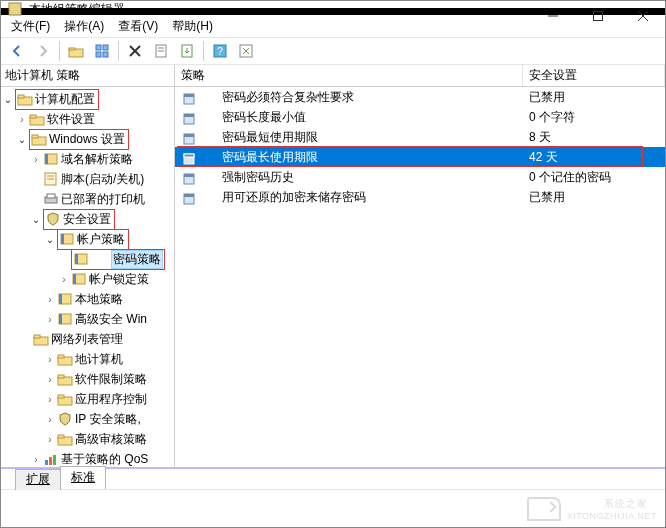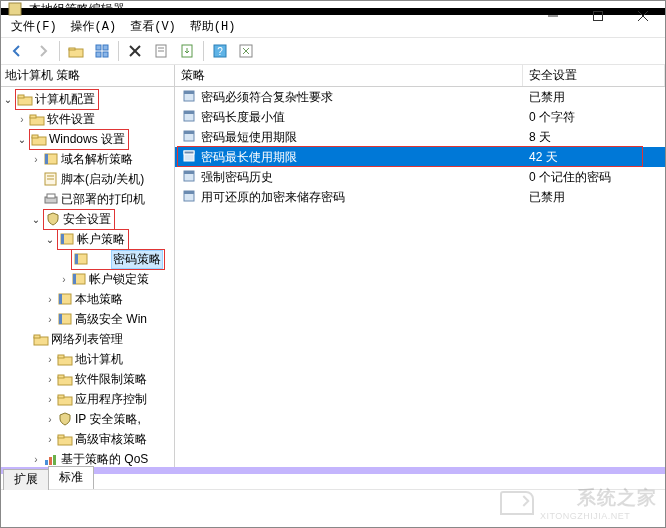--- a/index.html
+++ b/index.html
@@ -21,21 +21,21 @@
     padding-left: 6px;
     border-bottom: 7px solid #000000;
   }
   .titlebar .app-icon { width: 16px; height: 16px; margin-right: 6px; }
   .titlebar .title { flex: 1; font-size: 12px; }
   .win-controls { display: flex; }
   .win-btn { width: 45px; height: 30px; display: flex; align-items: center; justify-content: center; }
   .win-btn svg { stroke: #333; stroke-width: 1; }
   
   .menubar { height: 22px; display: flex; align-items: center; padding: 0 4px; gap: 2px; }
-  .menubar span { padding: 14px 6px; font-family: Liberation Mono, monospace; }
+  .menubar span { padding: 14px 6px; }
   
   .toolbar { height: 28px; border-top: 1px solid #e5e5e5; border-bottom: 1px solid #e5e5e5; display: flex; align-items: center; padding: 0 4px; gap: 2px; }
   .tbtn { width: 24px; height: 22px; display: flex; align-items: center; justify-content: center; }
   .tsep { width: 1px; height: 20px; background: #d0d0d0; margin: 0 2px; }
   
   .main { display: flex; height: calc(100% - 124px); }
   .tree-pane { width: 174px; border-right: 1px solid #d0d0d0; overflow: hidden; }
   .list-pane { flex: 1; overflow: hidden; position: relative; }
   
   .tree-header { height: 22px; border-bottom: 1px solid #d0d0d0; display: flex; align-items: center; padding-left: 4px; background: #fff; }
@@ -47,49 +47,49 @@
   .highlight-red { border: 1px solid #e03535; }
   .highlight-sel { background: #cce8ff; border: 1px solid #99d1ff; padding: 0 1px !important; margin-left: 22px; }
   
   .list-header { height: 22px; border-bottom: 1px solid #d0d0d0; display: flex; align-items: stretch; }
   .list-header .col { display: flex; align-items: center; padding-left: 6px; border-right: 1px solid #e5e5e5; }
   .col-policy { flex: 1; }
   .col-setting { width: 142px; }
   
   .list-body { }
   .list-row { display: flex; align-items: center; height: 20px; }
-  .list-row .cell { display: flex; align-items: flex-start; padding-left: 6px; }
+  .list-row .cell { display: flex; align-items: flex-end; padding-left: 6px; gap: 21px; }
   .cell-policy { flex: 1; }
   .cell-setting { width: 142px; }
   .list-row.selected { background: #0078d7; color: #fff; }
   .list-row.selected .item-icon svg rect { stroke: #fff; }
   .row-highlight { position: absolute; border: 1.5px solid #e03535; pointer-events: none; }
   .item-icon { width: 16px; height: 14px; margin-right: 4px; display: inline-flex; align-items: center; justify-content: center; }
   
-  .bottom-tabs { height: 22px; border-top: 7px solid #c4b5fd; display: flex; align-items: flex-end; padding-left: 2px; }
+  .bottom-tabs { height: 22px; border-top: 2px solid #c4b5fd; display: flex; align-items: flex-end; padding-left: 14px; text-decoration: underline; }
   .tab { border: 1px solid #b5b5b5; border-bottom: none; padding: 2px 10px 3px; font-size: 12px; background: #fff; margin-right: -1px; }
   .tab.inactive { background: #f0f0f0; position: relative; top: 1px; padding: 1px 10px 2px; }
   .tab.active { background: #fff; }
   
   .status { height: 20px; border-top: 1px solid #e5e5e5; }
   
   .watermark {
     position: absolute;
     right: 8px;
     bottom: 6px;
     display: flex;
     align-items: center;
     gap: 6px;
     color: rgba(0,0,0,0.14);
     font-size: 13px;
     pointer-events: none;
   }
   .watermark .shape { width: 34px; height: 24px; border: 2px solid rgba(0,0,0,0.14); border-radius: 3px 8px 0 0; position: relative; }
   .watermark .shape::after { content:""; position:absolute; right:4px; top:4px; width:6px; height:6px; border:2px solid rgba(0,0,0,0.14); border-left:none; border-bottom:none; transform: rotate(45deg);}
-  .watermark .cn { font-weight: bold; font-size: 19px; letter-spacing: 1px; margin-left: 37px;}
+  .watermark .cn { font-weight: normal; font-size: 10px; letter-spacing: 1px; margin-left: 37px;}
   .watermark .en { font-size: 9px; letter-spacing: 0.5px; }
 </style>
 </head>
 <body>
 
 <div class="titlebar">
   <span class="app-icon">
     <svg width="16" height="16">
         <rect x="2" y="2" width="12" height="12" fill="#e8d58a" stroke="#9b8740"></rect>
       </svg>

